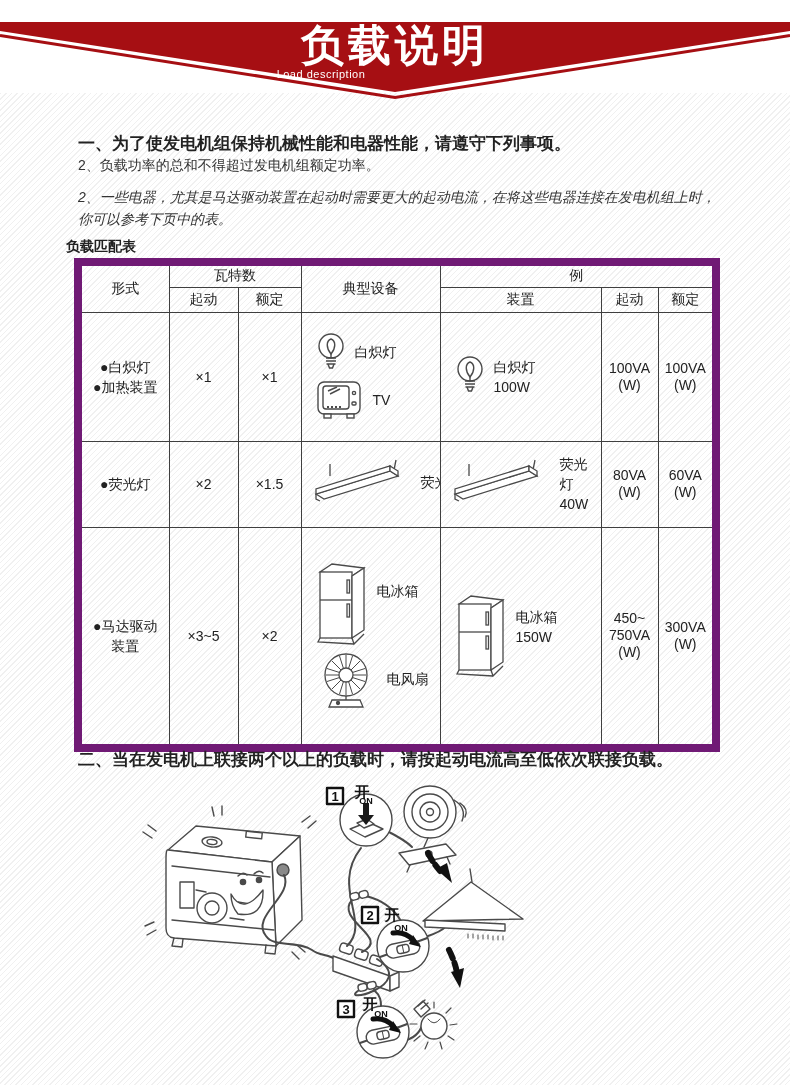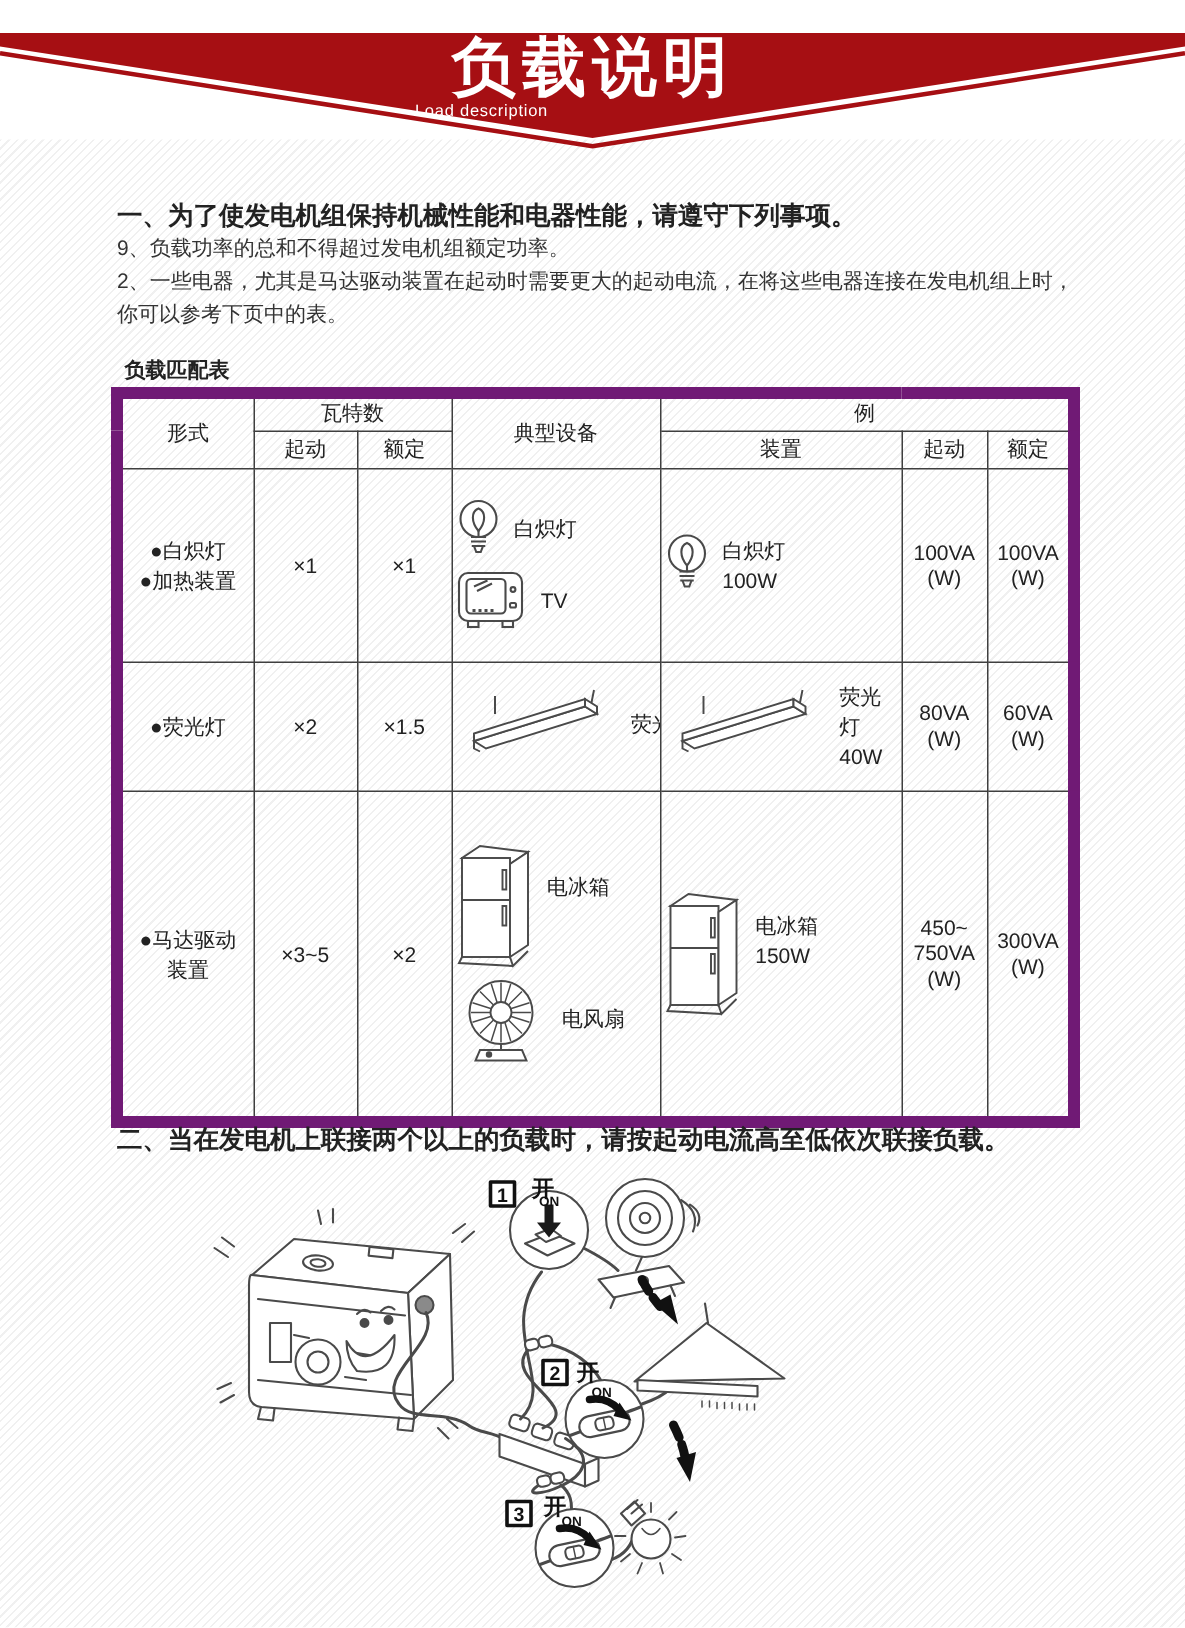--- a/index.html
+++ b/index.html
@@ -23,39 +23,39 @@
   .banner-sub{
     position:absolute;left:0;top:68px;width:642px;text-align:center;
     color:#ffffff;font-size:11px;letter-spacing:0.5px;
   }
   
   .h-main{position:absolute;left:78px;font-size:17px;font-weight:bold;color:#222;margin-top:16px;}
   .s1-heading{top:116px;}
   .s2-heading{top:732px;}
   .body-text{position:absolute;left:78px;font-size:14px;color:#333;line-height:22px;}
   .item1{top:154px;}
-  .item2{top:176px;width:648px;}
-  .table-title{position:absolute;left:83px;top:238px;font-size:14px;font-weight:bold;color:#222;}
+  .item2{top:186px;width:648px;font-style:italic;}
+  .table-title{position:absolute;left:66px;top:238px;font-size:14px;font-weight:bold;color:#222;}
   
   table.load{
     position:absolute;left:74px;top:258px;width:638px;
     border-collapse:collapse;table-layout:fixed;
     border:8px solid #701a75;background:transparent;
   }
   table.load td,table.load th{
     border:1px solid #3f3f3f;font-weight:normal;font-size:14px;color:#222;
     text-align:center;vertical-align:middle;padding:0;overflow:hidden;
   }
   tr.hrow{height:25px;}
   tr.r1{height:129px;}
   tr.r2{height:86px;}
   tr.r3{height:221px;}
   td.type-cell{text-align:left;padding-left:6px;line-height:20px;}
   .va{font-size:13px;line-height:17px;}
-  .equip-col{display:flex;flex-direction:column;justify-content:center;align-items:flex-start;height:100%;padding-left:2px;box-sizing:border-box;gap:4px;}
+  .equip-col{display:flex;flex-direction:column;justify-content:center;align-items:flex-start;height:100%;padding-left:14px;box-sizing:border-box;gap:4px;}
   .equip{display:flex;align-items:center;gap:9px;}
   .equip.center{align-items:center;}
   .equip .lbl{font-size:14px;color:#222;padding-bottom:2px;white-space:nowrap;}
   .dev-lbl{font-size:14px;line-height:20px;text-align:left;}
   .icon-svg{flex:0 0 auto;}
   
   .illus{position:absolute;left:0;top:770px;width:790px;height:315px;}
   .illus svg text{font-family:"Liberation Sans","DejaVu Sans",sans-serif;}
 </style>
 </head>
@@ -64,21 +64,21 @@
 <div class="hatch"></div>
 
 <svg class="banner-svg" viewBox="0 0 790 105" xmlns="http://www.w3.org/2000/svg">
   <polygon points="0,22 790,22 790,31 395,92 0,31" fill="#A60F13"></polygon>
   <path d="M0,35.5 L395,97.5 L790,35.5" fill="none" stroke="#A60F13" stroke-width="3"></path>
 </svg>
 <div class="banner-title">负载说明</div>
 <div class="banner-sub">Load description</div>
 
 <div class="h-main s1-heading">一、为了使发电机组保持机械性能和电器性能，请遵守下列事项。</div>
-<div class="body-text item1">9、负载功率的总和不得超过发电机组额定功率。</div>
+<div class="body-text item1">2、负载功率的总和不得超过发电机组额定功率。</div>
 <div class="body-text item2">2、一些电器，尤其是马达驱动装置在起动时需要更大的起动电流，在将这些电器连接在发电机组上时，你可以参考下页中的表。</div>
 <div class="table-title">负载匹配表</div>
 
 <table class="load">
   <colgroup>
     <col style="width:91px">
       <col style="width:69px">
       <col style="width:63px">
     <col style="width:139px">
       <col style="width:161px">

